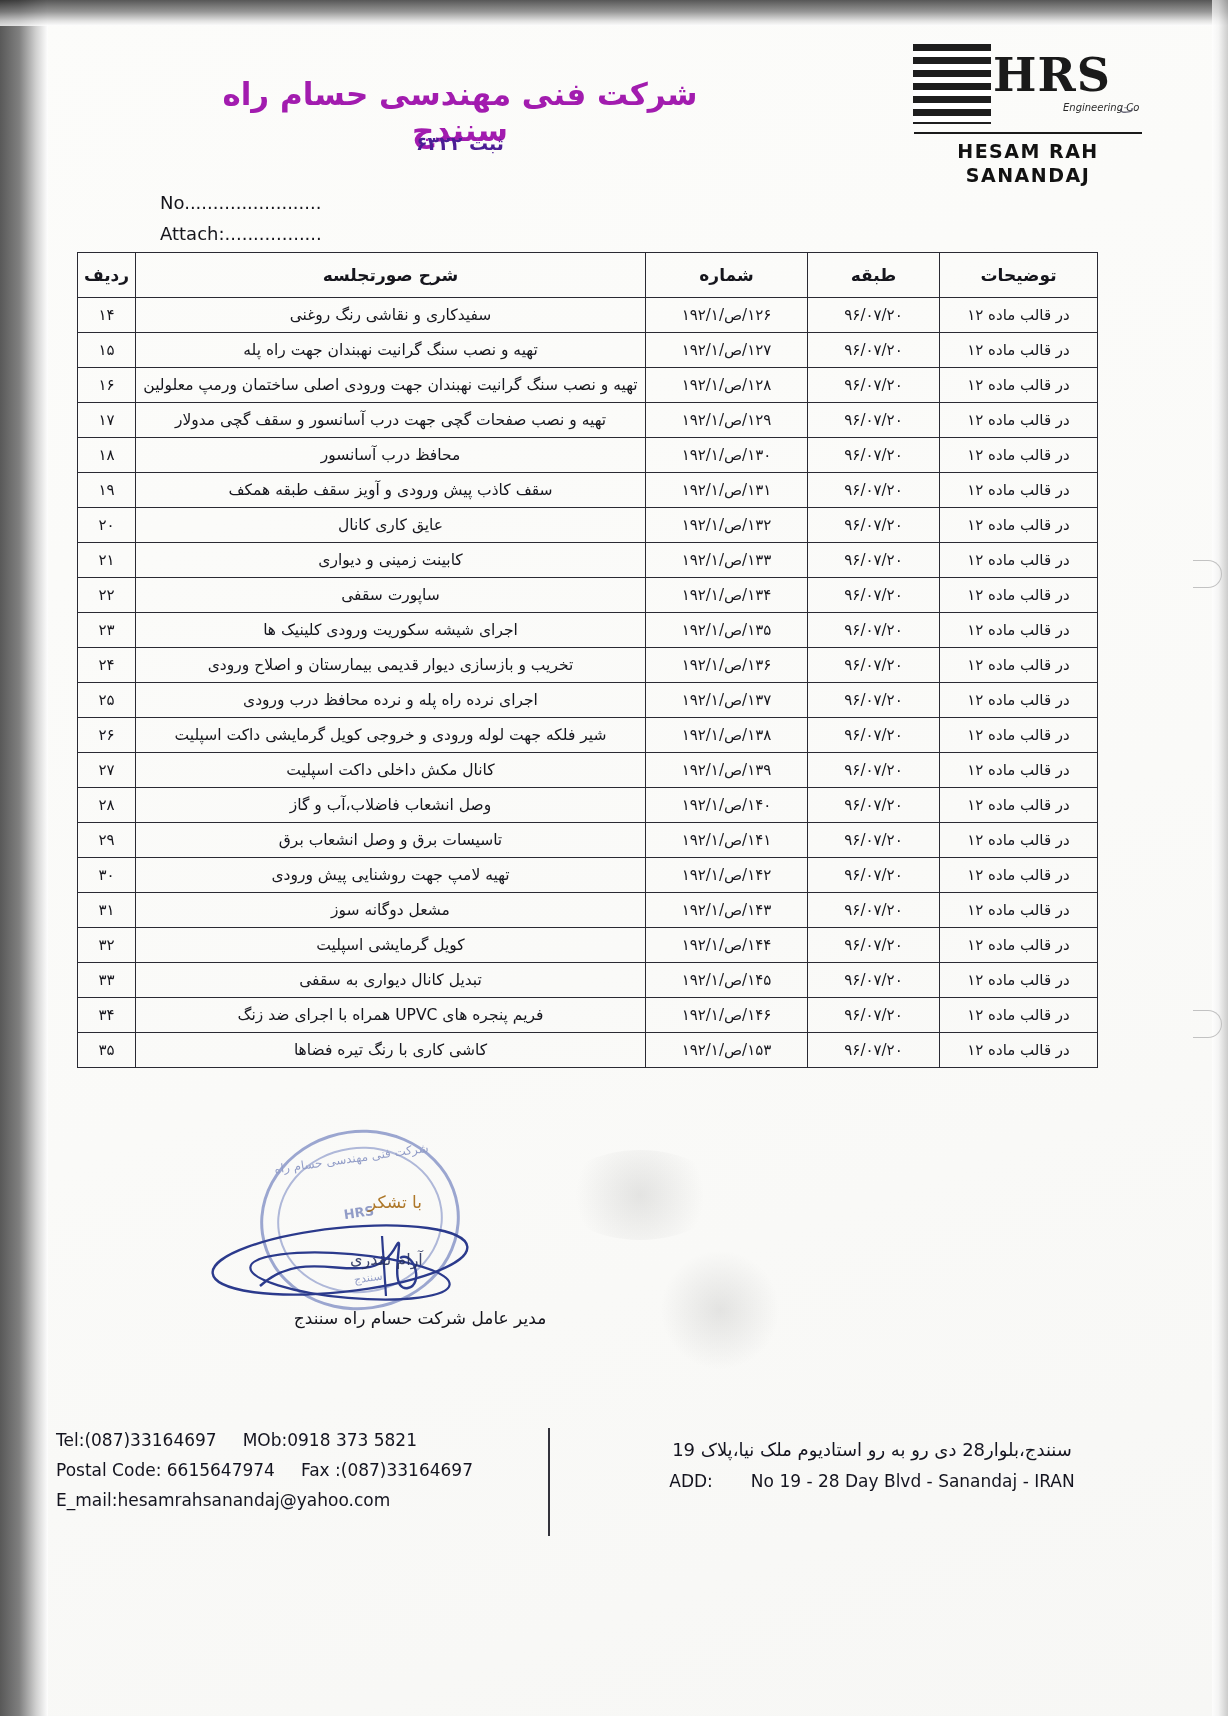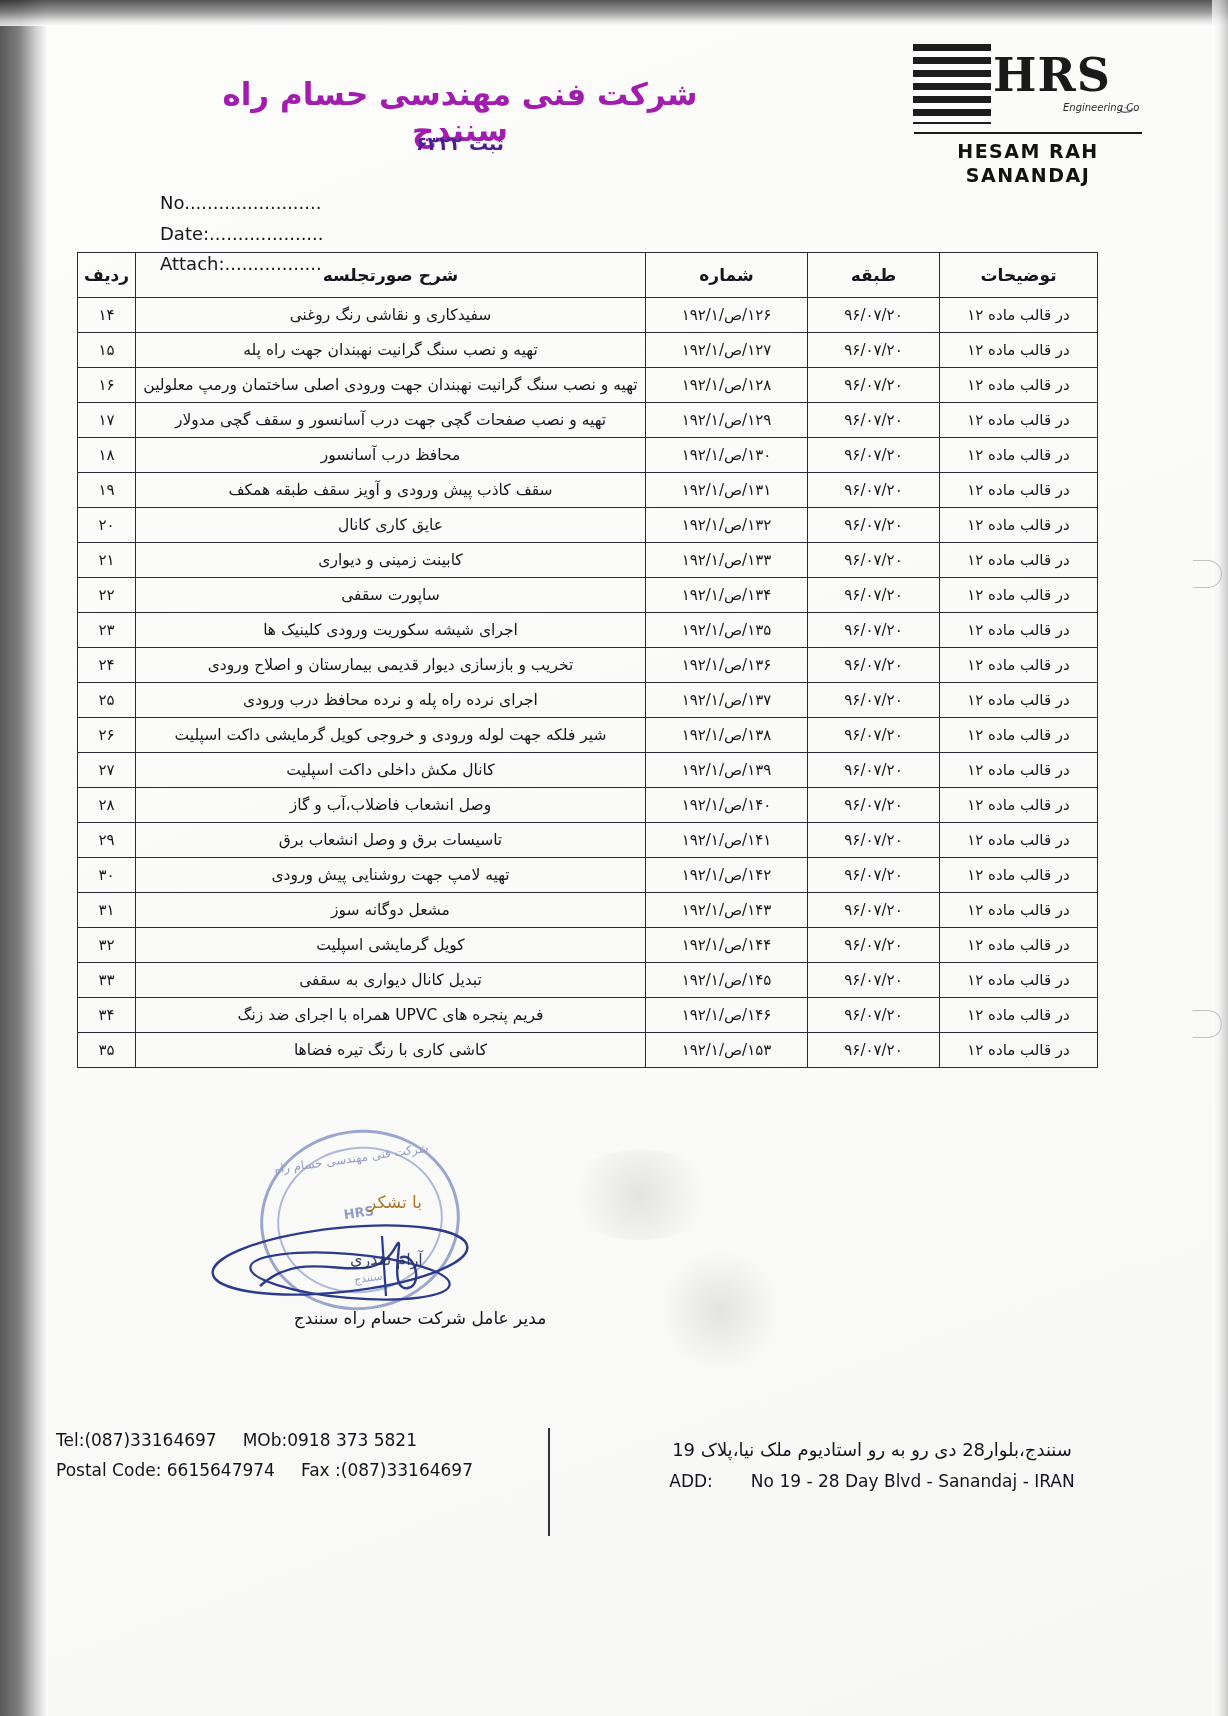--- a/index.html
+++ b/index.html
@@ -363,21 +363,20 @@
       </div>
       <div class="logo-rule"></div>
       <div class="logo-name1">HESAM RAH SANANDAJ</div>
     </div>
 
     <div class="company-title">شرکت فنی مهندسی حسام راه سنندج</div>
     <div class="company-reg">ثبت ۶۳۲۲</div>
 
     <div class="meta-lines">
       <div>No........................</div>
-      <div>Date:....................</div>
       <div>Attach:.................</div>
     </div>
 
     <div class="corner-glyph">ت</div>
   </div>
 
   <div class="table-wrap">
     <table>
       <colgroup>
         <col class="c-notes">
@@ -581,20 +580,23 @@
 
     <div class="footer-left">
       <div class="row">
         <span>Tel:(087)33164697</span>
         <span>MOb:0918 373 5821</span>
       </div>
       <div class="row">
         <span>Postal Code: 6615647974</span>
         <span>Fax :(087)33164697</span>
       </div>
+      <div class="row">
+        <span>E_mail:hesamrahsanandaj@yahoo.com</span>
+      </div>
     </div>
 
     <div class="footer-right">
       <div>سنندج،بلوار28 دی رو به رو استادیوم ملک نیا،پلاک 19</div>
       <div class="footer-addr-en">
         <span class="lbl">ADD:</span>
         <span>No 19 - 28 Day Blvd - Sanandaj - IRAN</span>
       </div>
     </div>
   </div>

